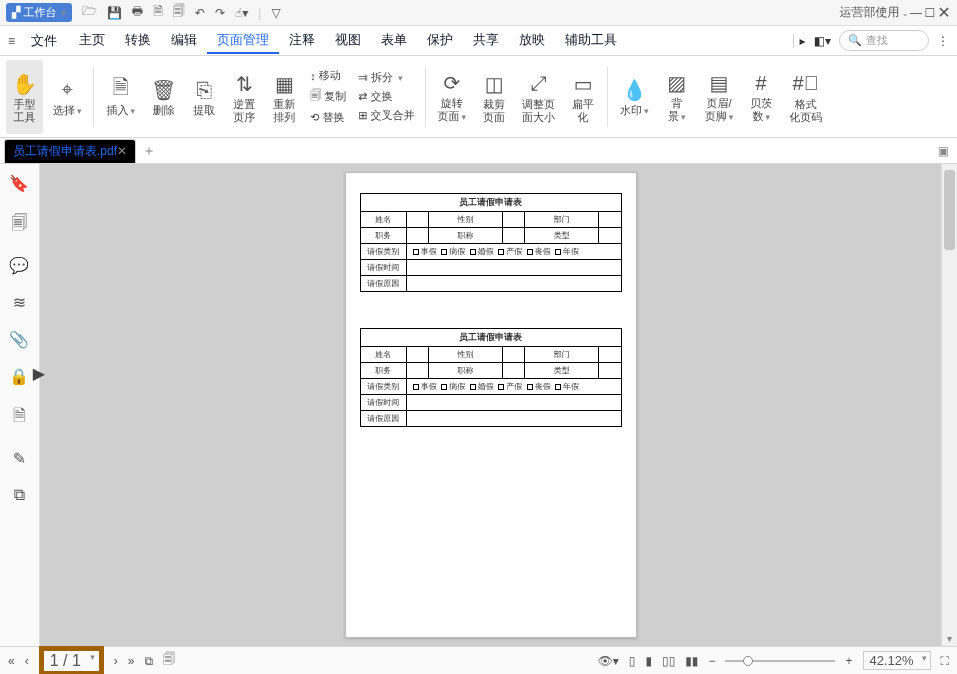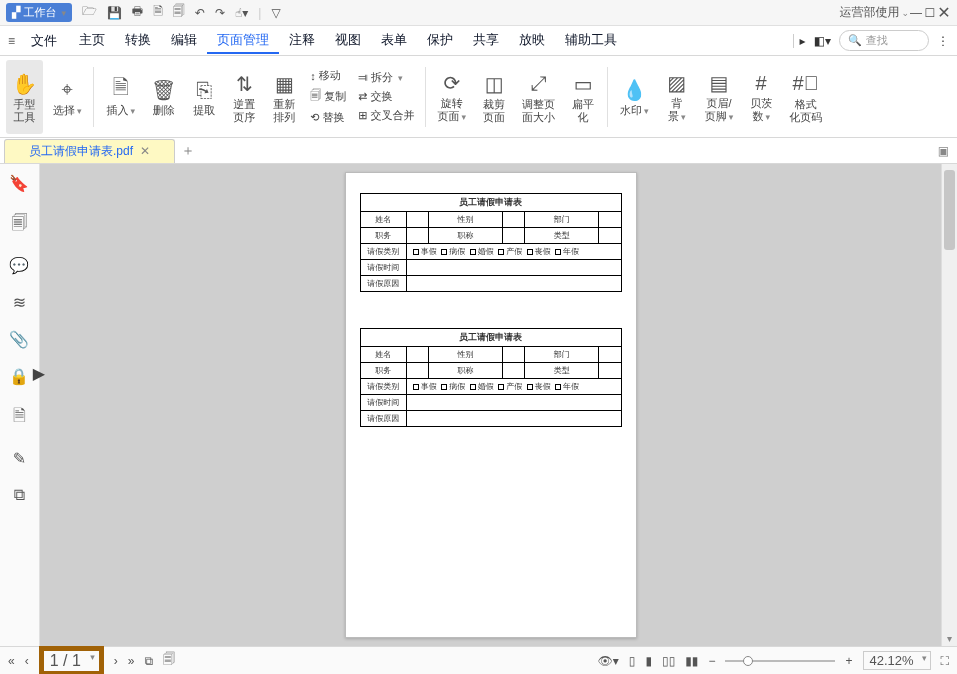--- a/index.html
+++ b/index.html
@@ -21,21 +21,21 @@
 .ribbon{height:82px;border-bottom:1px solid #d8d8d8;display:flex;align-items:center;padding:0 6px;gap:4px}
 .rib-btn{display:flex;flex-direction:column;align-items:center;justify-content:center;padding:2px 6px;cursor:pointer;min-width:36px;height:74px;font-size:11px;color:#444;position:relative}
 .rib-btn .ico{font-size:20px;color:#555;height:28px;display:flex;align-items:center}
 .rib-btn.active{background:#e8e8e8;border-radius:3px}
 .rib-btn .lbl{line-height:13px;text-align:center;white-space:pre-line}
 .rib-sep{width:1px;height:60px;background:#e0e0e0;margin:0 2px}
 .rib-col{display:flex;flex-direction:column;gap:2px;justify-content:center;font-size:11px;color:#444}
 .rib-col>div{display:flex;align-items:center;gap:3px;padding:1px 4px;cursor:pointer}
 .dd{font-size:9px;color:#888;margin-left:2px}
 .tab-strip{height:26px;display:flex;align-items:center;border-bottom:1px solid #d8d8d8;padding-left:4px;gap:6px}
-.doc-tab{display:flex;align-items:center;gap:7px;padding:3px 24px;border:1px solid #ccc;border-bottom:none;border-radius:3px 3px 0 0;font-size:12px;color:#2468f2;background:#fef9c3;cursor:pointer}
+.doc-tab{display:flex;align-items:center;gap:0;padding:3px 8px;border:1px solid #ccc;border-bottom:none;border-radius:3px 3px 0 0;font-size:12px;color:#2468f2;background:#000000;cursor:pointer}
 .doc-tab .x{color:#888;cursor:pointer}
 .plus-tab{color:#888;cursor:pointer;font-size:14px}
 .tab-right{margin-left:auto;padding-right:8px;color:#888;cursor:pointer}
 .workspace{display:flex;height:482px;background:#cfcfcf}
 .side-rail{width:40px;background:#fafafa;border-right:1px solid #e0e0e0;display:flex;flex-direction:column;align-items:center;padding-top:10px;gap:18px;color:#555;position:relative}
 .side-rail span{cursor:pointer;font-size:16px}
 .expand-caret{position:absolute;right:-6px;top:200px;color:#444;font-size:10px;cursor:pointer}
 .canvas{flex:1;overflow:auto;position:relative;display:flex;justify-content:center}
 .page{width:292px;background:#fff;border:1px solid #bbb;box-shadow:0 1px 3px rgba(0,0,0,.2);margin-top:8px;margin-bottom:8px;padding:20px 14px}
 .form-table{width:100%;border-collapse:collapse;font-size:8px}

